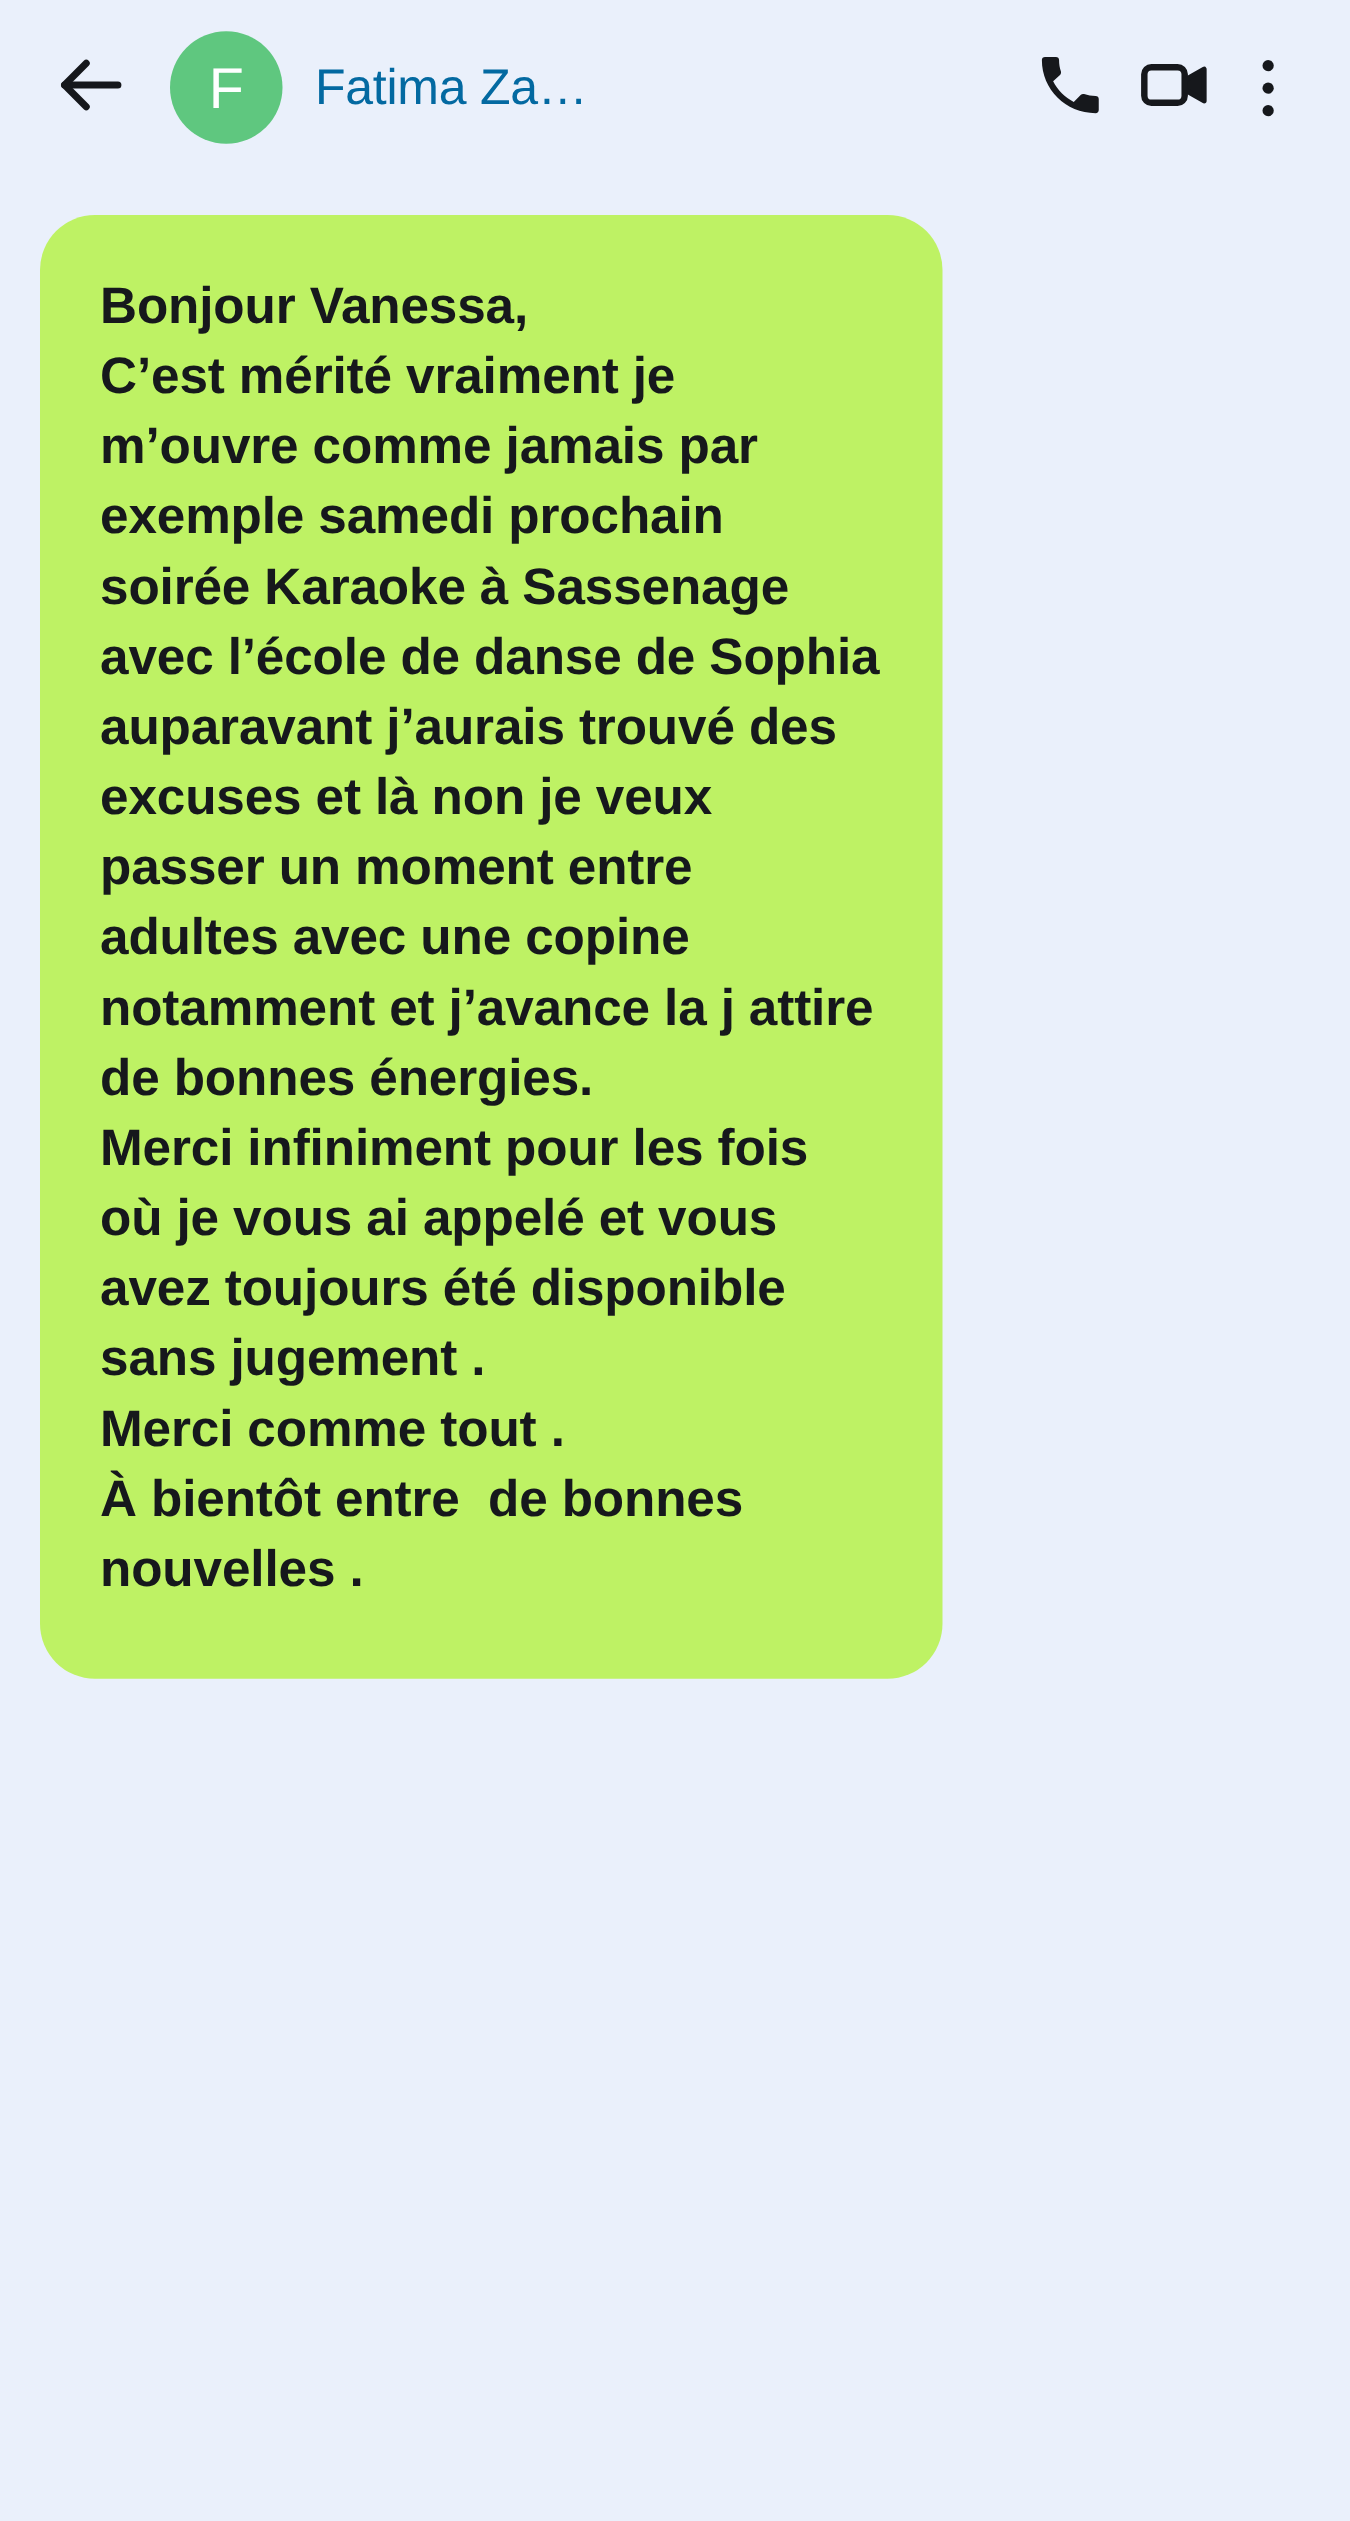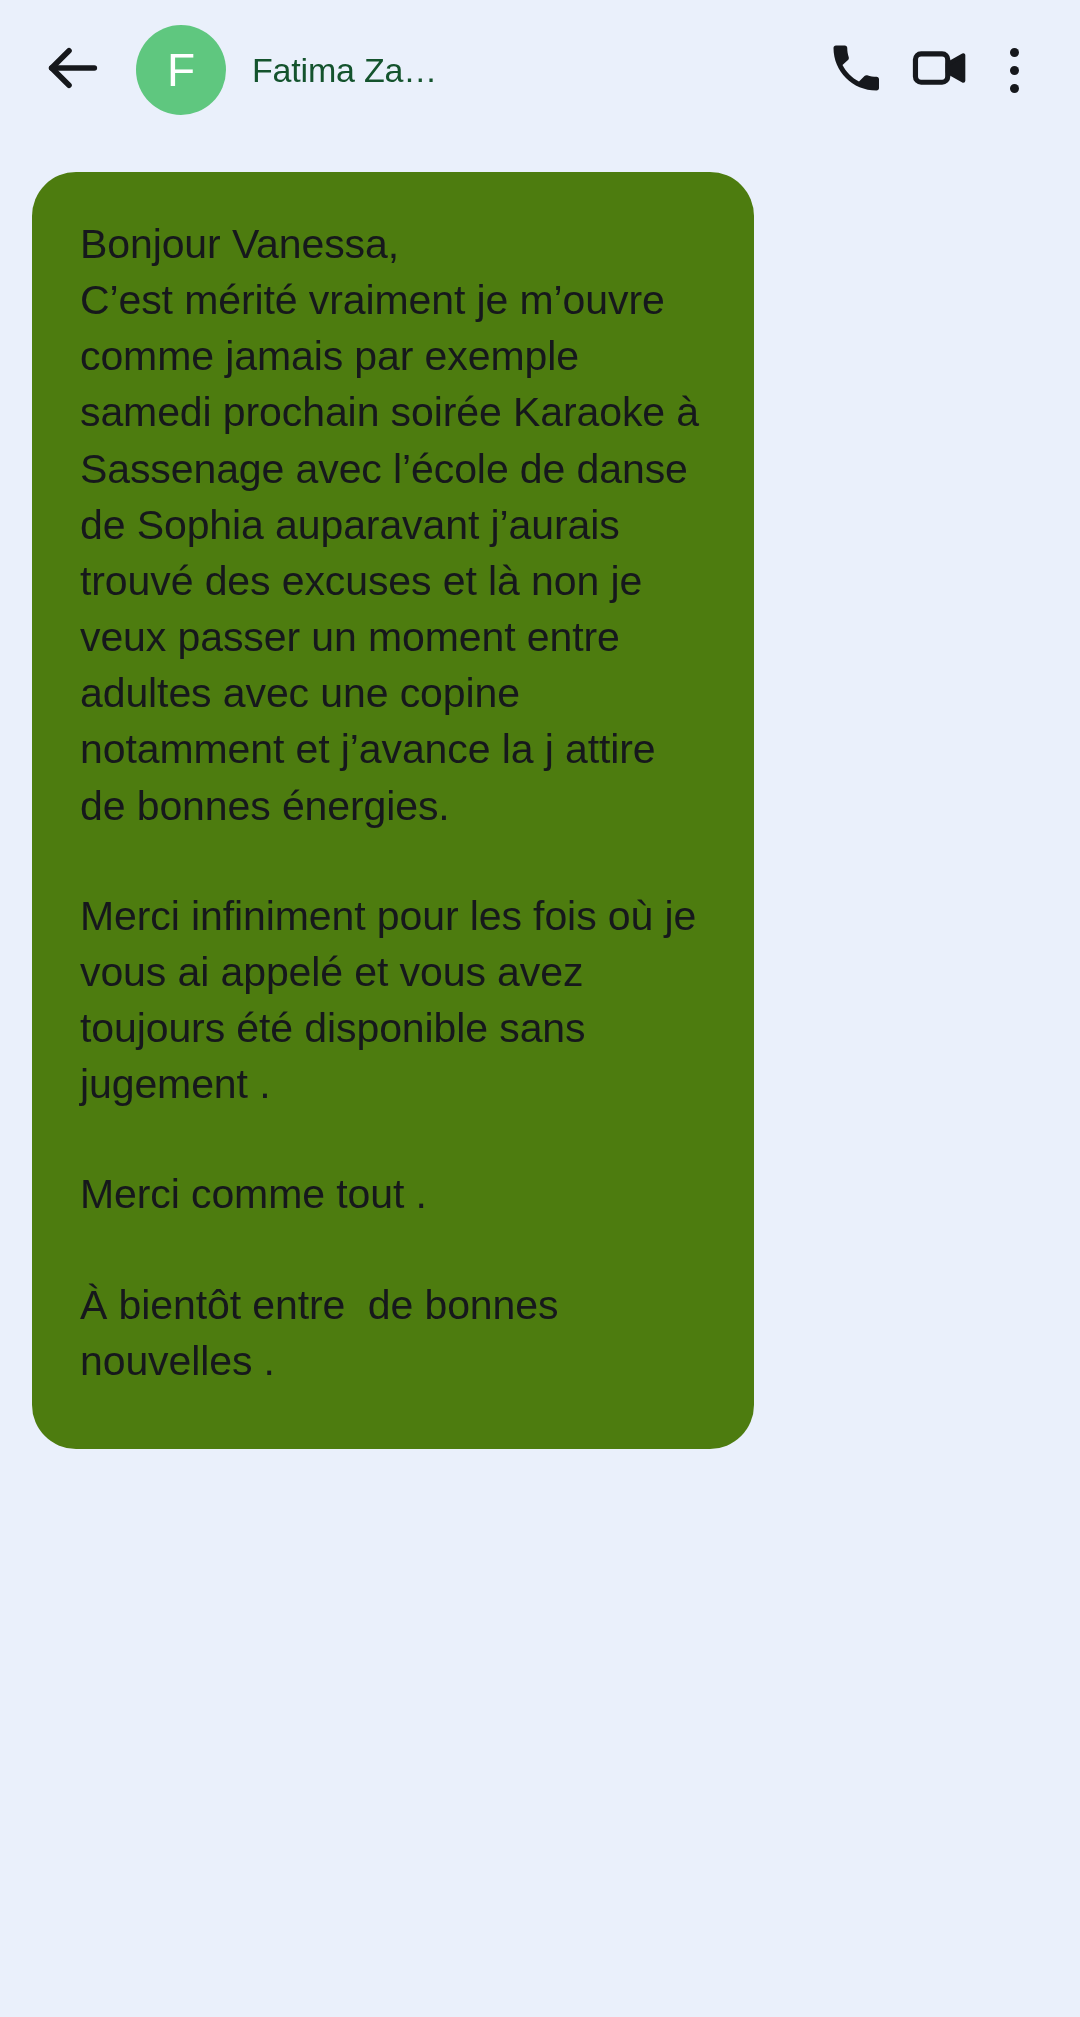--- a/index.html
+++ b/index.html
@@ -40,22 +40,22 @@
     color: #ffffff;
     font-size: 46px;
     display: flex;
     align-items: center;
     justify-content: center;
     margin-left: 24px;
     flex: 0 0 auto;
     font-weight: 400;
   }
   .contact-name {
-    font-size: 34px;
-    color: #14532d;
+    font-size: 40px;
+    color: #0369a1;
     margin-left: 26px;
     white-space: nowrap;
     overflow: hidden;
     flex: 1 1 auto;
     letter-spacing: -0.2px;
   }
   .bar-action {
     width: 84px;
     height: 84px;
     display: flex;
@@ -79,37 +79,37 @@
     border-radius: 50%;
     background: #16181c;
   }
 
   
   .thread {
     padding: 0 32px;
     box-sizing: border-box;
   }
   .bubble {
-    background: #4d7c0f;
+    background: #bef264;
     border-radius: 44px;
     padding: 44px 48px 60px 48px;
     box-sizing: border-box;
     width: 722px;
     margin-top: 32px;
+    font-weight: bold;
   }
   .bubble p {
     margin: 0;
     font-size: 41px;
     line-height: 1.37;
     color: #16181c;
     letter-spacing: -0.1px;
     white-space: pre-wrap;
   }
   .bubble p.spacer-before {
-    margin-top: 54px;
   }
 </style>
 </head>
 <body>
 
 <div class="appbar">
 
   <div class="back-btn">
     <span>
       <svg width="64" height="64" viewBox="0 0 24 24" fill="none" stroke="#16181c" stroke-width="2.1" stroke-linecap="round" stroke-linejoin="round">

